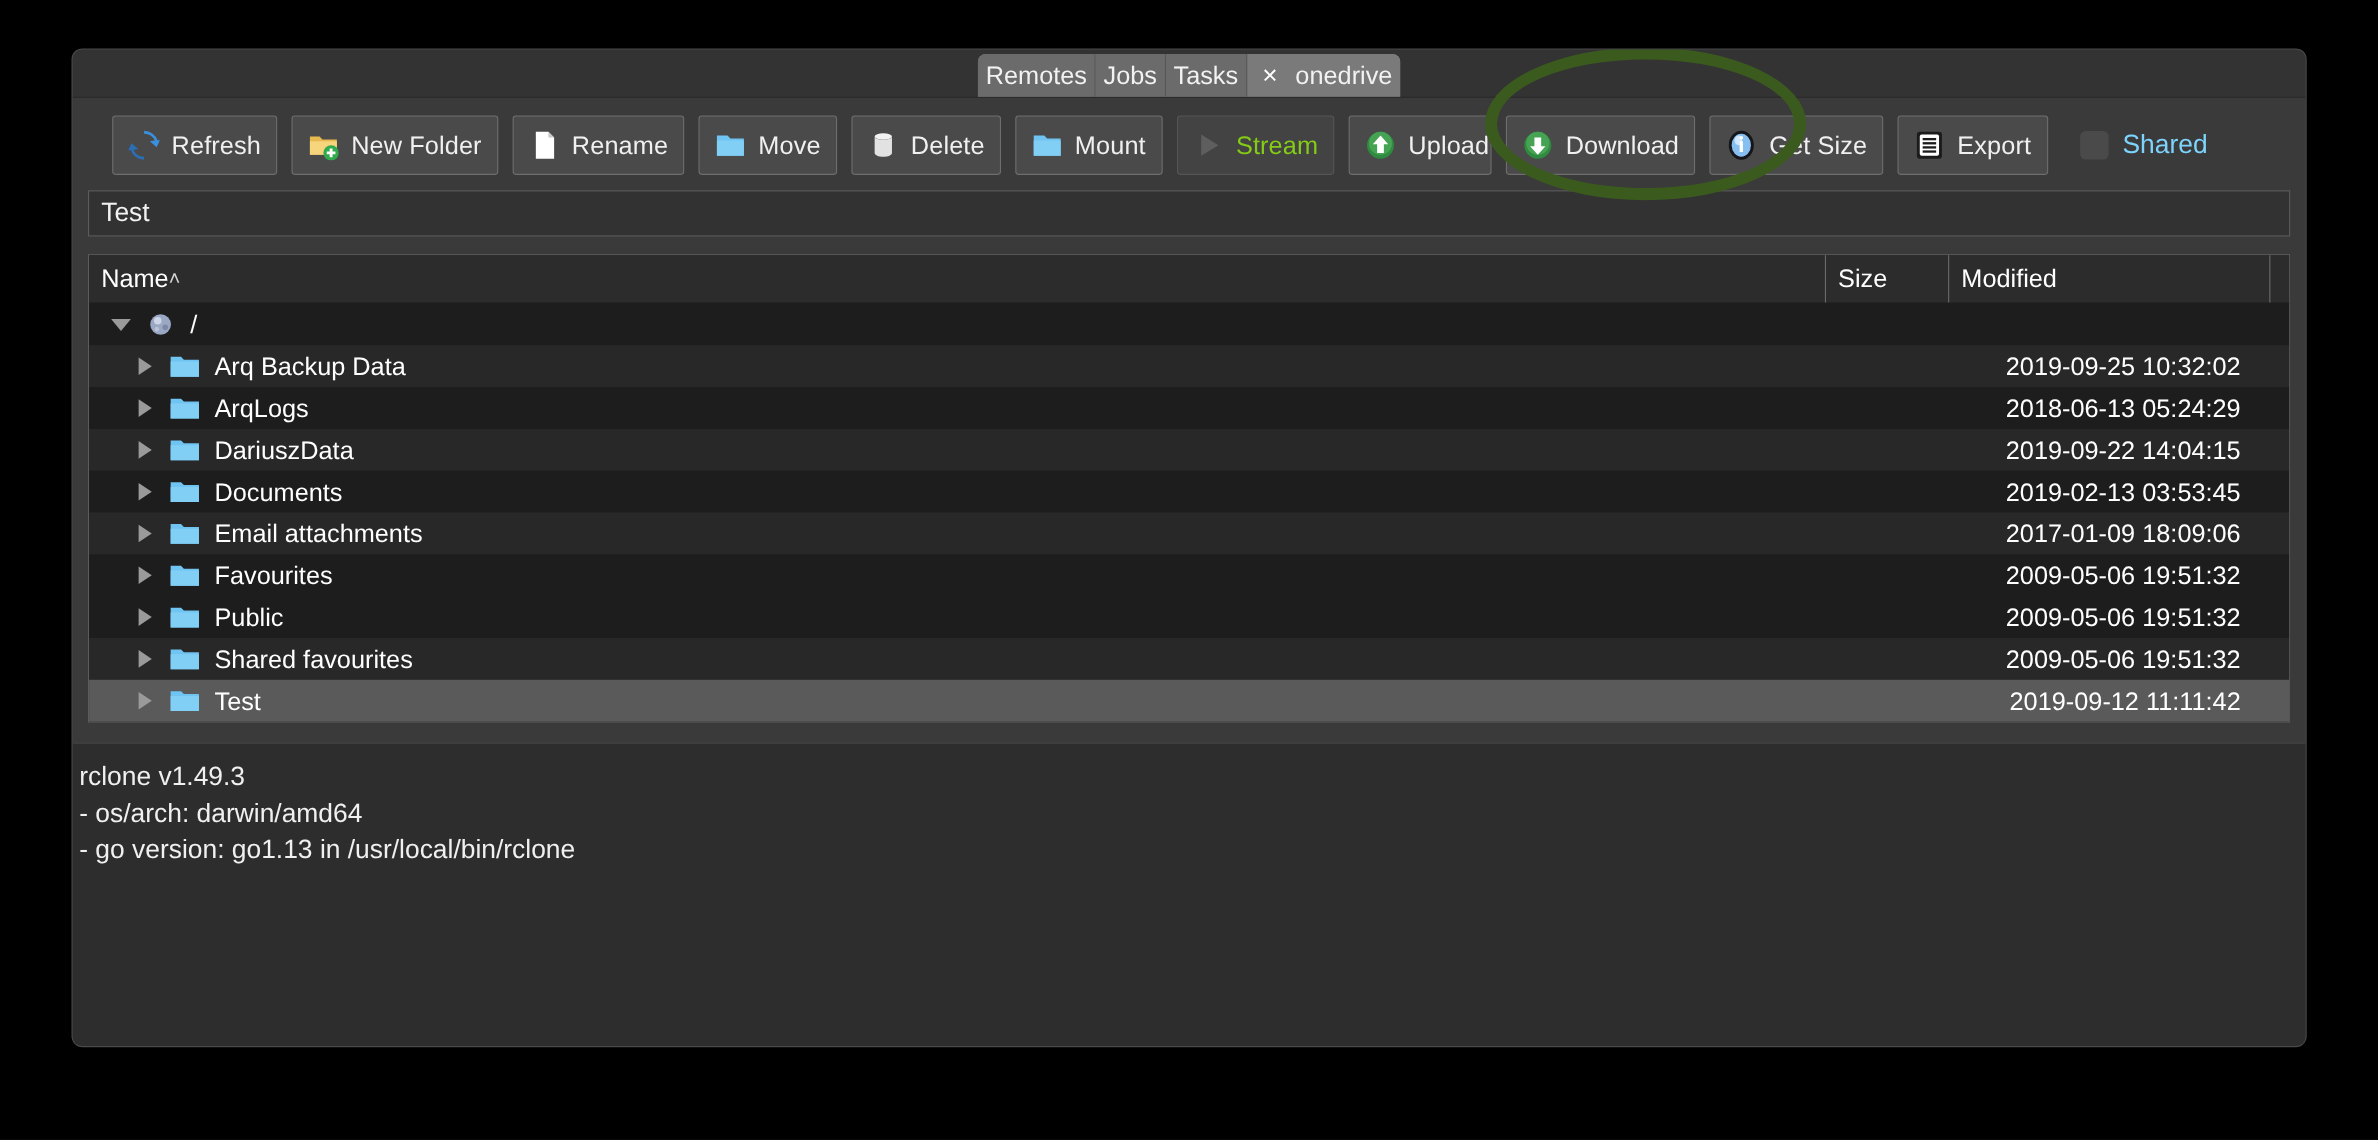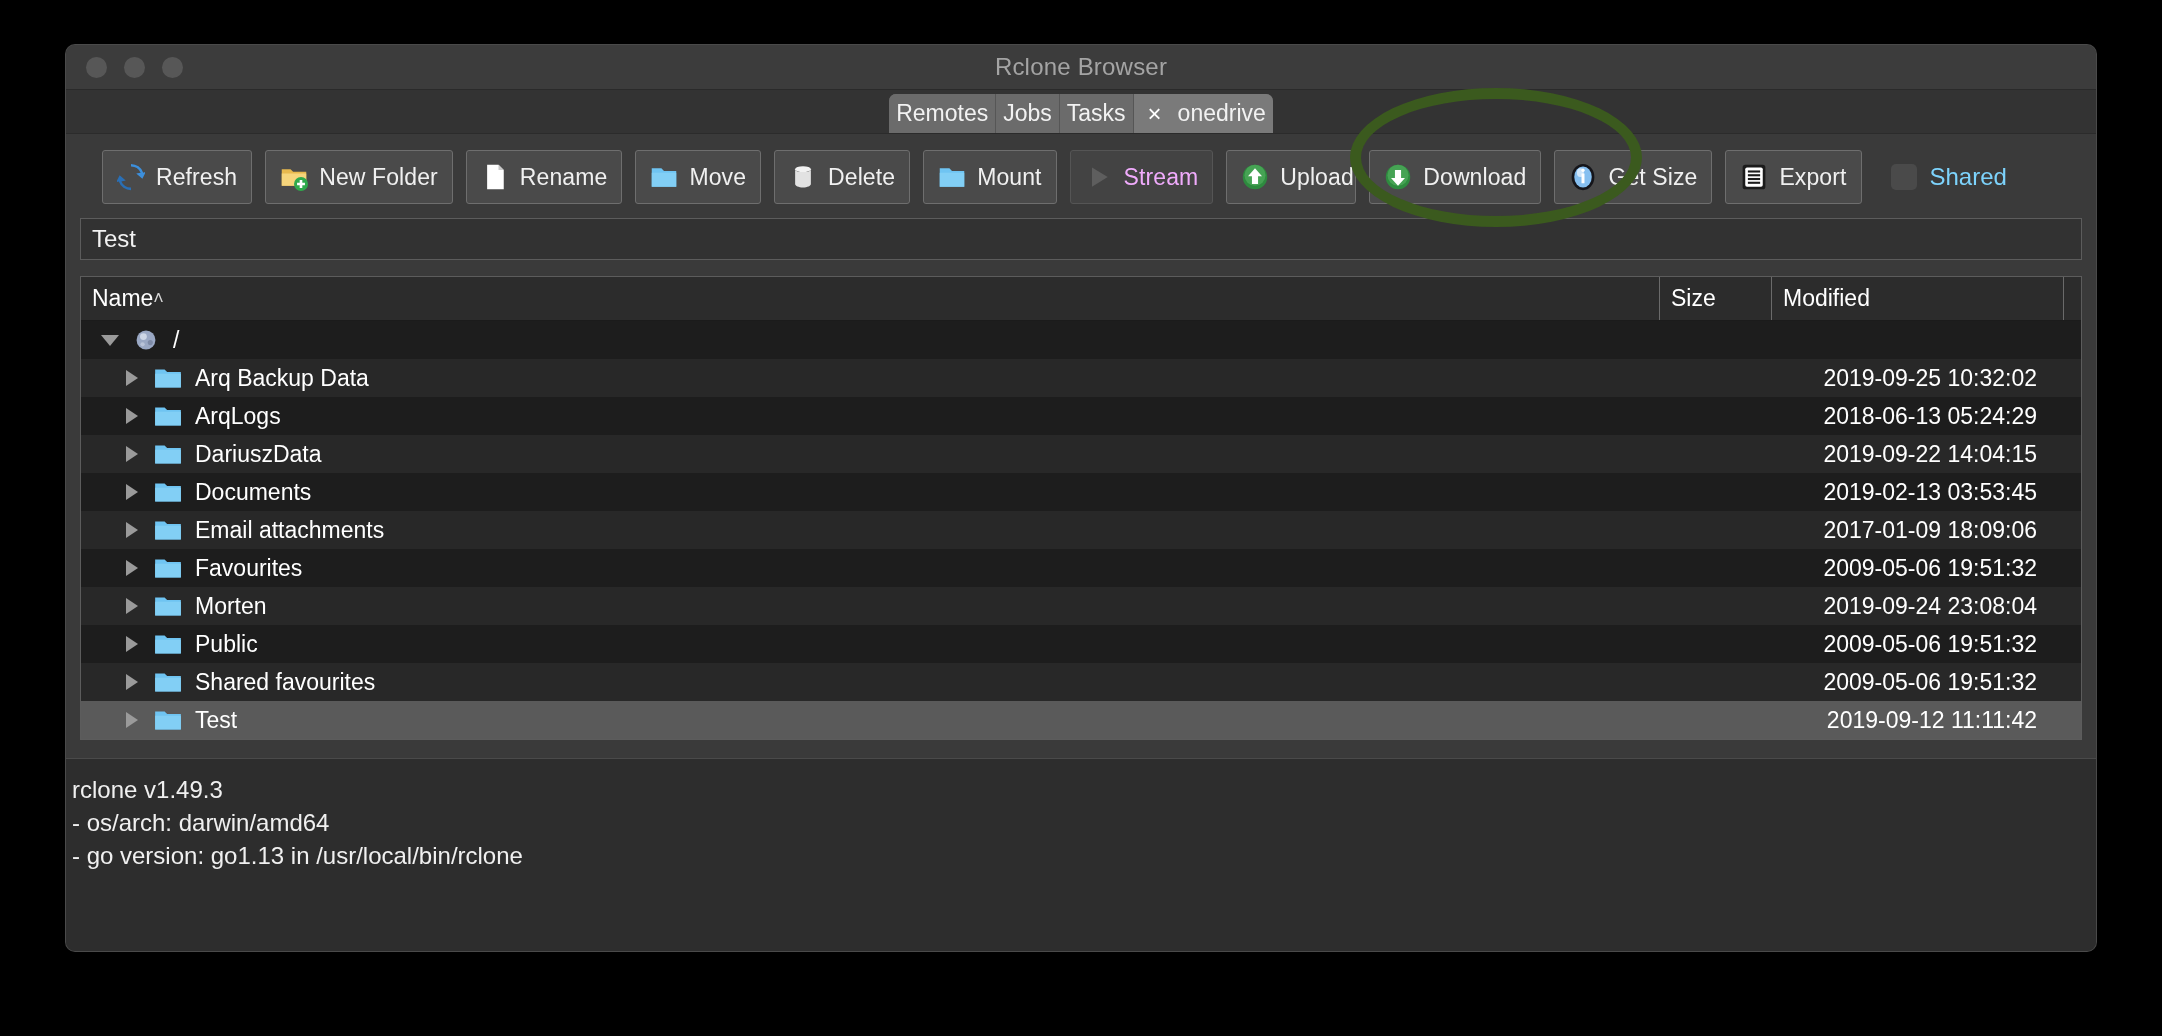--- a/index.html
+++ b/index.html
@@ -126,21 +126,21 @@
   }
   .tb-btn.disabled {
     background: #434343;
     border-color: #555555;
   }
   .tb-label {
     font-size: 23px;
     color: #f0f0f0;
     letter-spacing: 0.1px;
   }
-  .tb-btn.disabled .tb-label { color: #f0abfc; }
+  .tb-btn.disabled .tb-label { color: #84cc16; }
   .tb-icon { width: 28px; height: 28px; flex: 0 0 28px; display:block; }
 
   .shared-check {
     display: flex;
     align-items: center;
     gap: 13px;
     margin-left: 16px;
   }
   .check-box {
     width: 26px; height: 26px;
@@ -258,28 +258,20 @@
     color: #f0f0f0;
     line-height: 33px;
     white-space: pre;
   }
 </style>
 </head>
 <body>
 
 <div id="window">
 
-  <div id="titlebar">
-    <div class="traffic">
-      <div class="tl-dot"></div>
-      <div class="tl-dot"></div>
-      <div class="tl-dot"></div>
-    </div>
-    <div id="window-title">Rclone Browser</div>
-  </div>
 
   <div id="tabbar">
     <div id="tabs">
       <div class="tab">
         <span>Remotes</span>
       </div>
       <div class="tab">
         <span>Jobs</span>
       </div>
       <div class="tab">
@@ -517,34 +509,20 @@
               <svg class="row-icon" viewBox="0 0 32 28">
                 <path d="M1 4h11l3 3h16v18H1z" fill="#6fc4f2"></path>
                 <path d="M1 9h30v16H1z" fill="#82cff5"></path>
               </svg>
               <span class="row-label">Favourites</span>
             </div>
             <div class="c-size"></div>
             <div class="c-mod">2009-05-06 19:51:32</div>
             <div class="c-end"></div>
           </div>
-          <div class="trow odd">
-            <div class="c-name">
-              <span class="row-indent"></span>
-              <span class="twisty closed"></span>
-              <svg class="row-icon" viewBox="0 0 32 28">
-                <path d="M1 4h11l3 3h16v18H1z" fill="#6fc4f2"></path>
-                <path d="M1 9h30v16H1z" fill="#82cff5"></path>
-              </svg>
-              <span class="row-label">Morten</span>
-            </div>
-            <div class="c-size"></div>
-            <div class="c-mod">2019-09-24 23:08:04</div>
-            <div class="c-end"></div>
-          </div>
           <div class="trow even">
             <div class="c-name">
               <span class="row-indent"></span>
               <span class="twisty closed"></span>
               <svg class="row-icon" viewBox="0 0 32 28">
                 <path d="M1 4h11l3 3h16v18H1z" fill="#6fc4f2"></path>
                 <path d="M1 9h30v16H1z" fill="#82cff5"></path>
               </svg>
               <span class="row-label">Public</span>
             </div>

